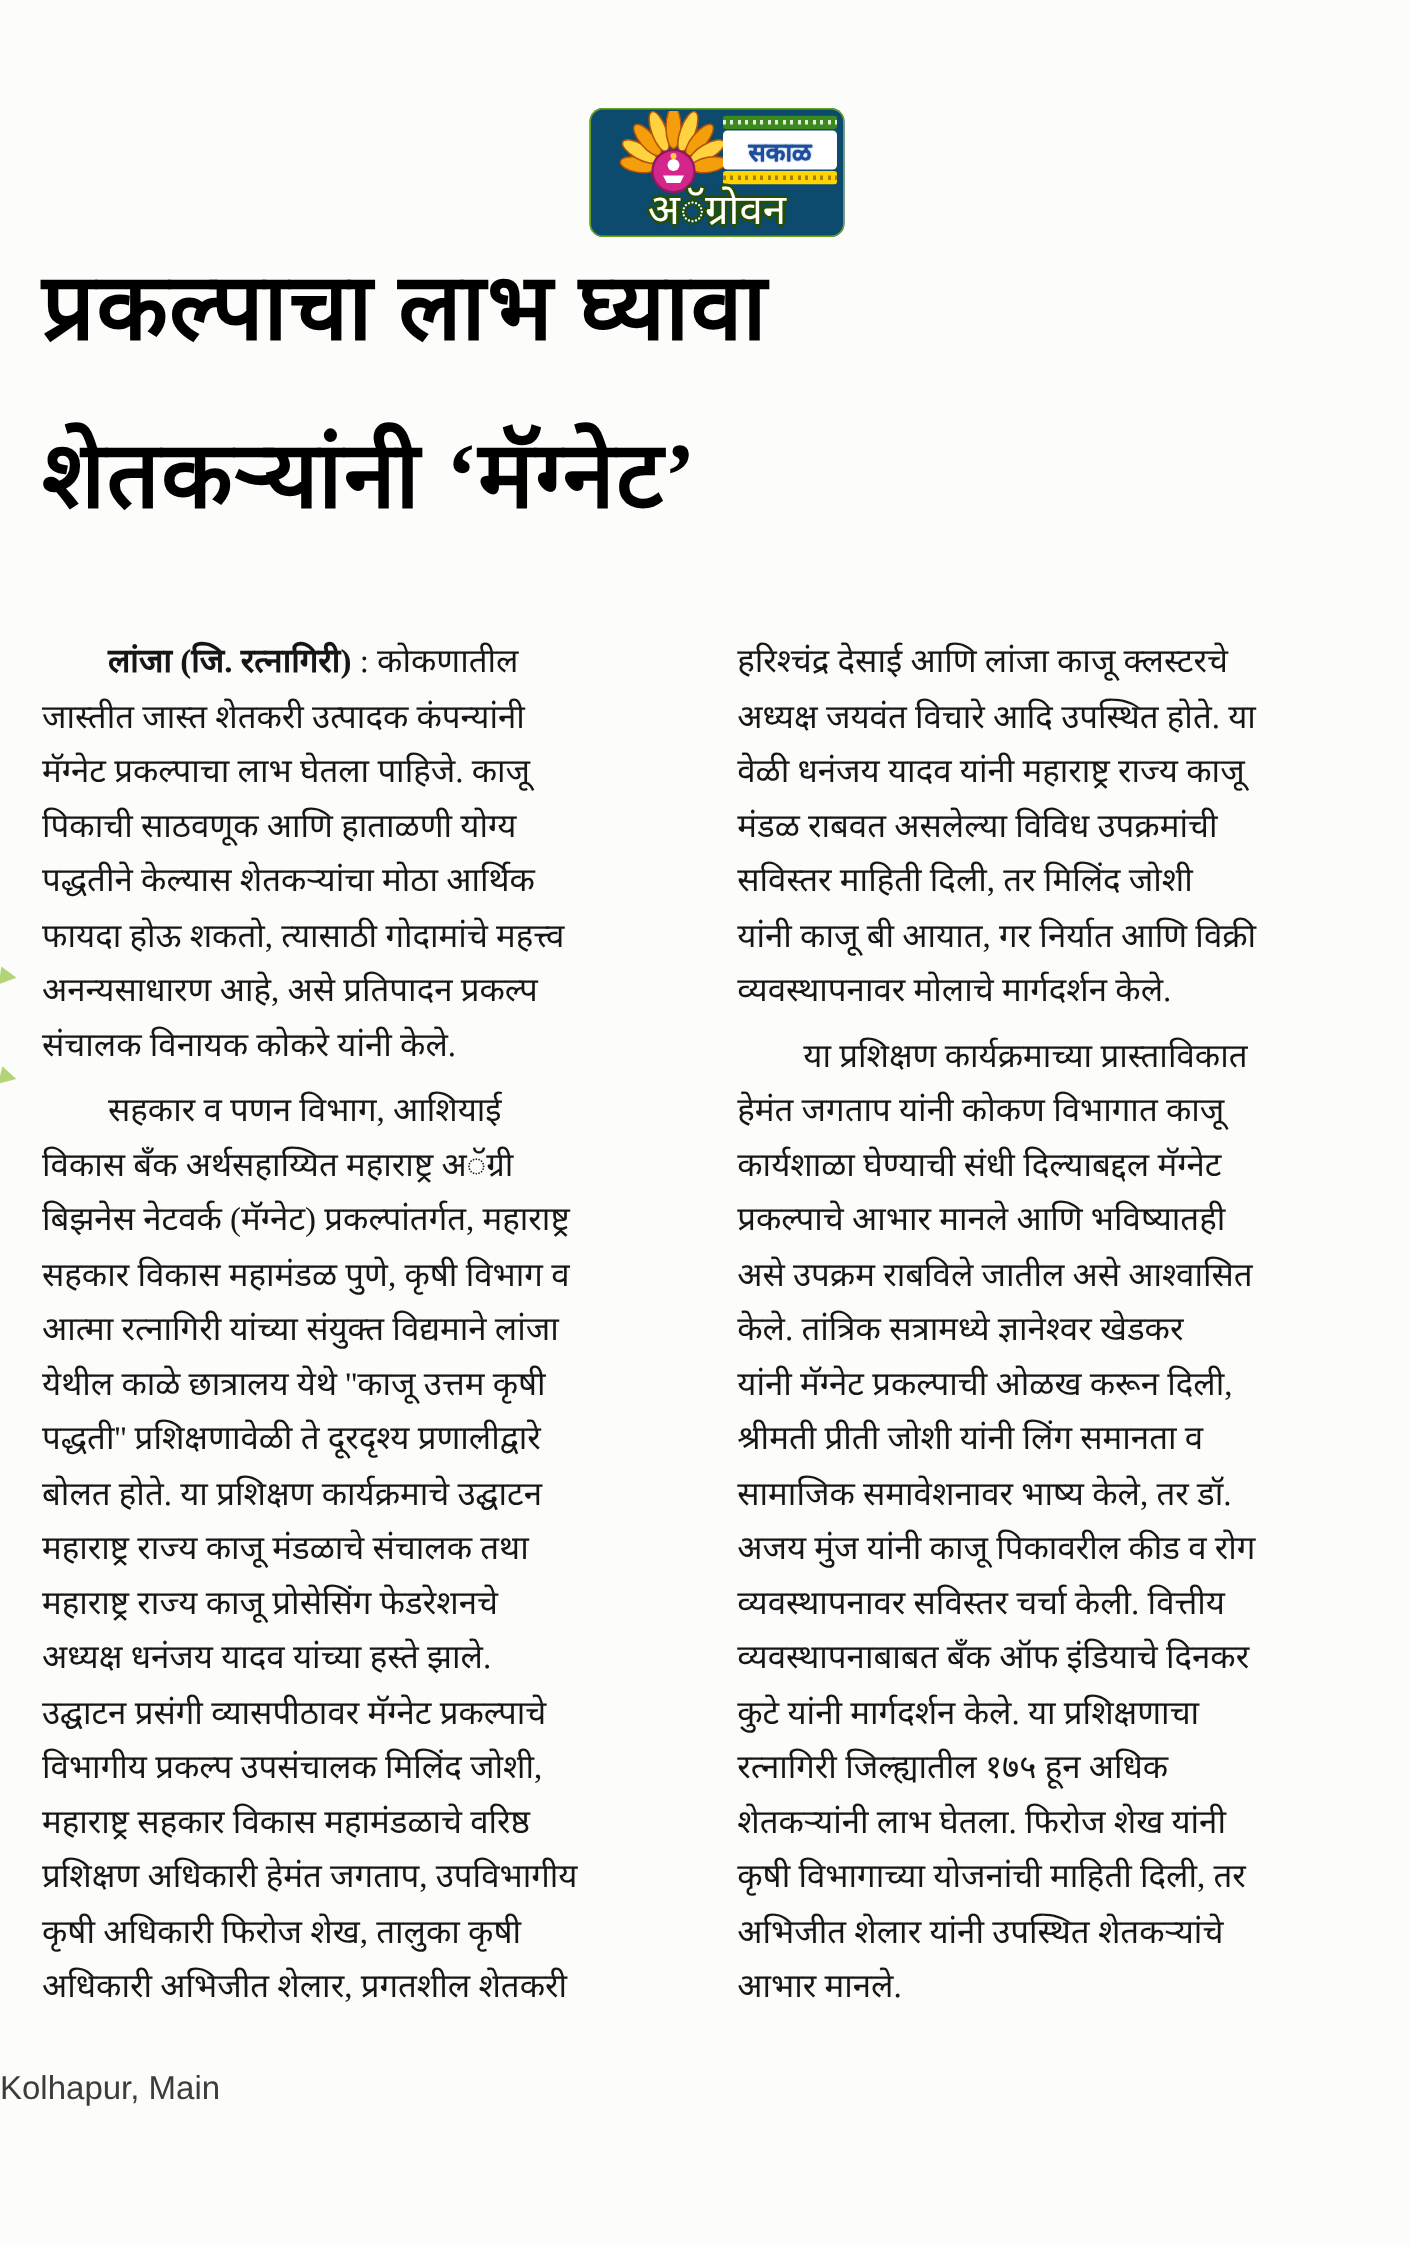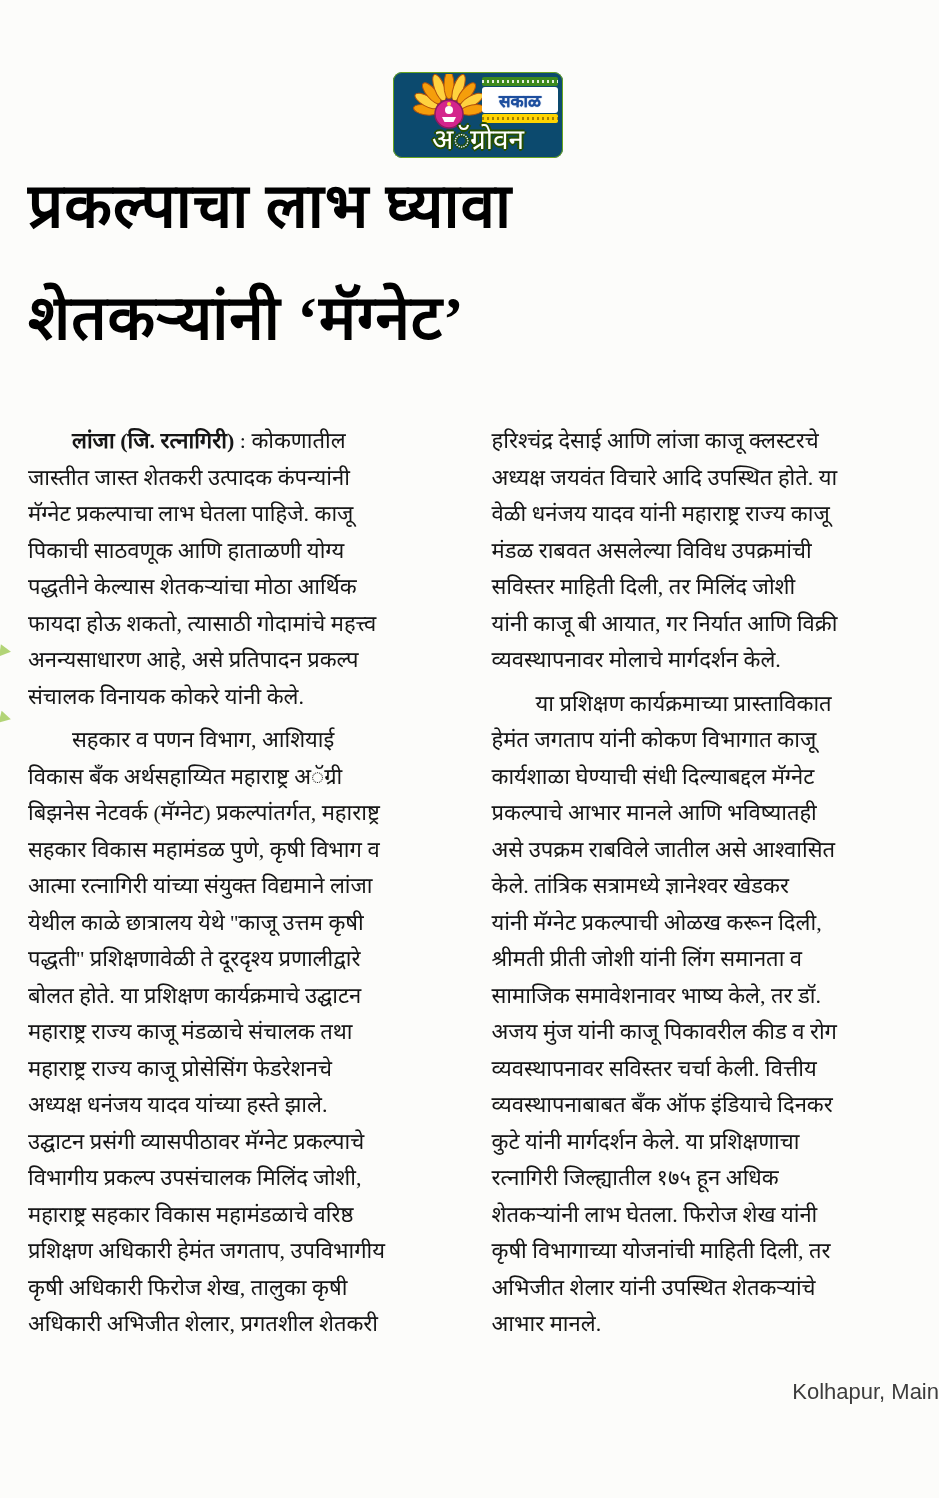--- a/index.html
+++ b/index.html
@@ -64,21 +64,21 @@
     position:absolute;width:0;height:0;
     border-left:11px solid #a4cc5e;
     border-top:6px solid transparent;border-bottom:6px solid transparent;
     opacity:.85;
   }
   .margin-arrow.a1{left:0;top:645px;transform:rotate(8deg);}
   .margin-arrow.a2{left:0;top:712px;transform:rotate(14deg);}
   
   .footer{
     position:absolute;left:0;top:1378px;width:100%;
-    text-align:right;font-family:"Liberation Sans",sans-serif;
+    text-align:left;font-family:"Liberation Sans",sans-serif;
     font-size:22px;line-height:28px;color:#3c3c3c;
   }
 </style>
 </head>
 <body>
 
 <div class="logo">
   <svg class="logo-flower" viewBox="0 0 92 58" aria-hidden="true">
     <g>
       <g transform="rotate(-80 46 40)">

